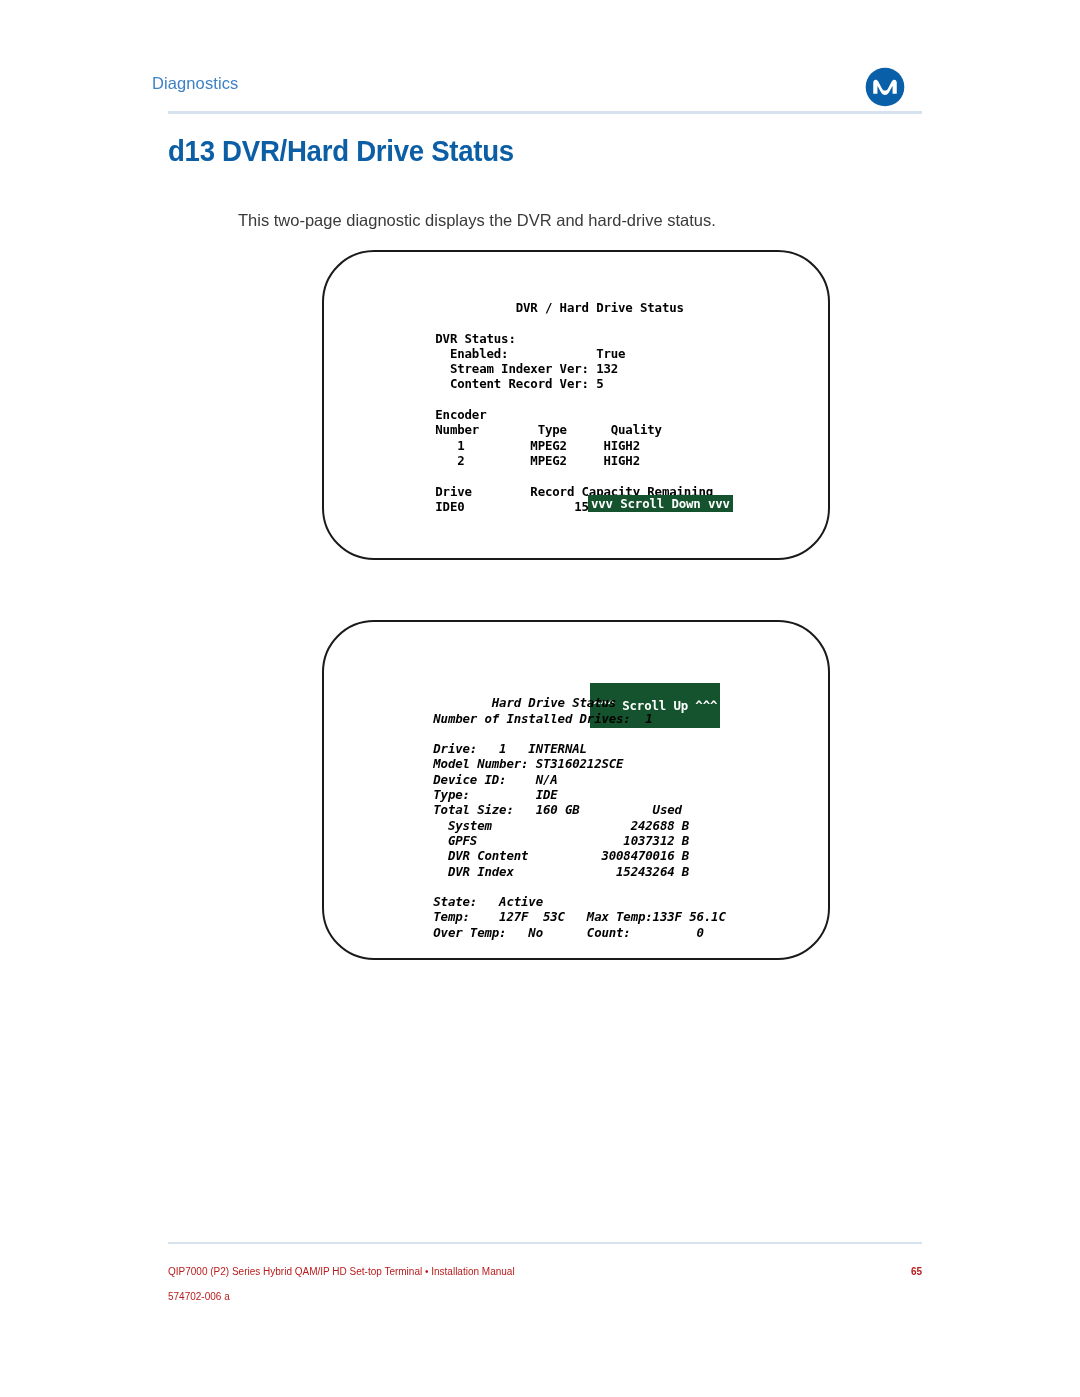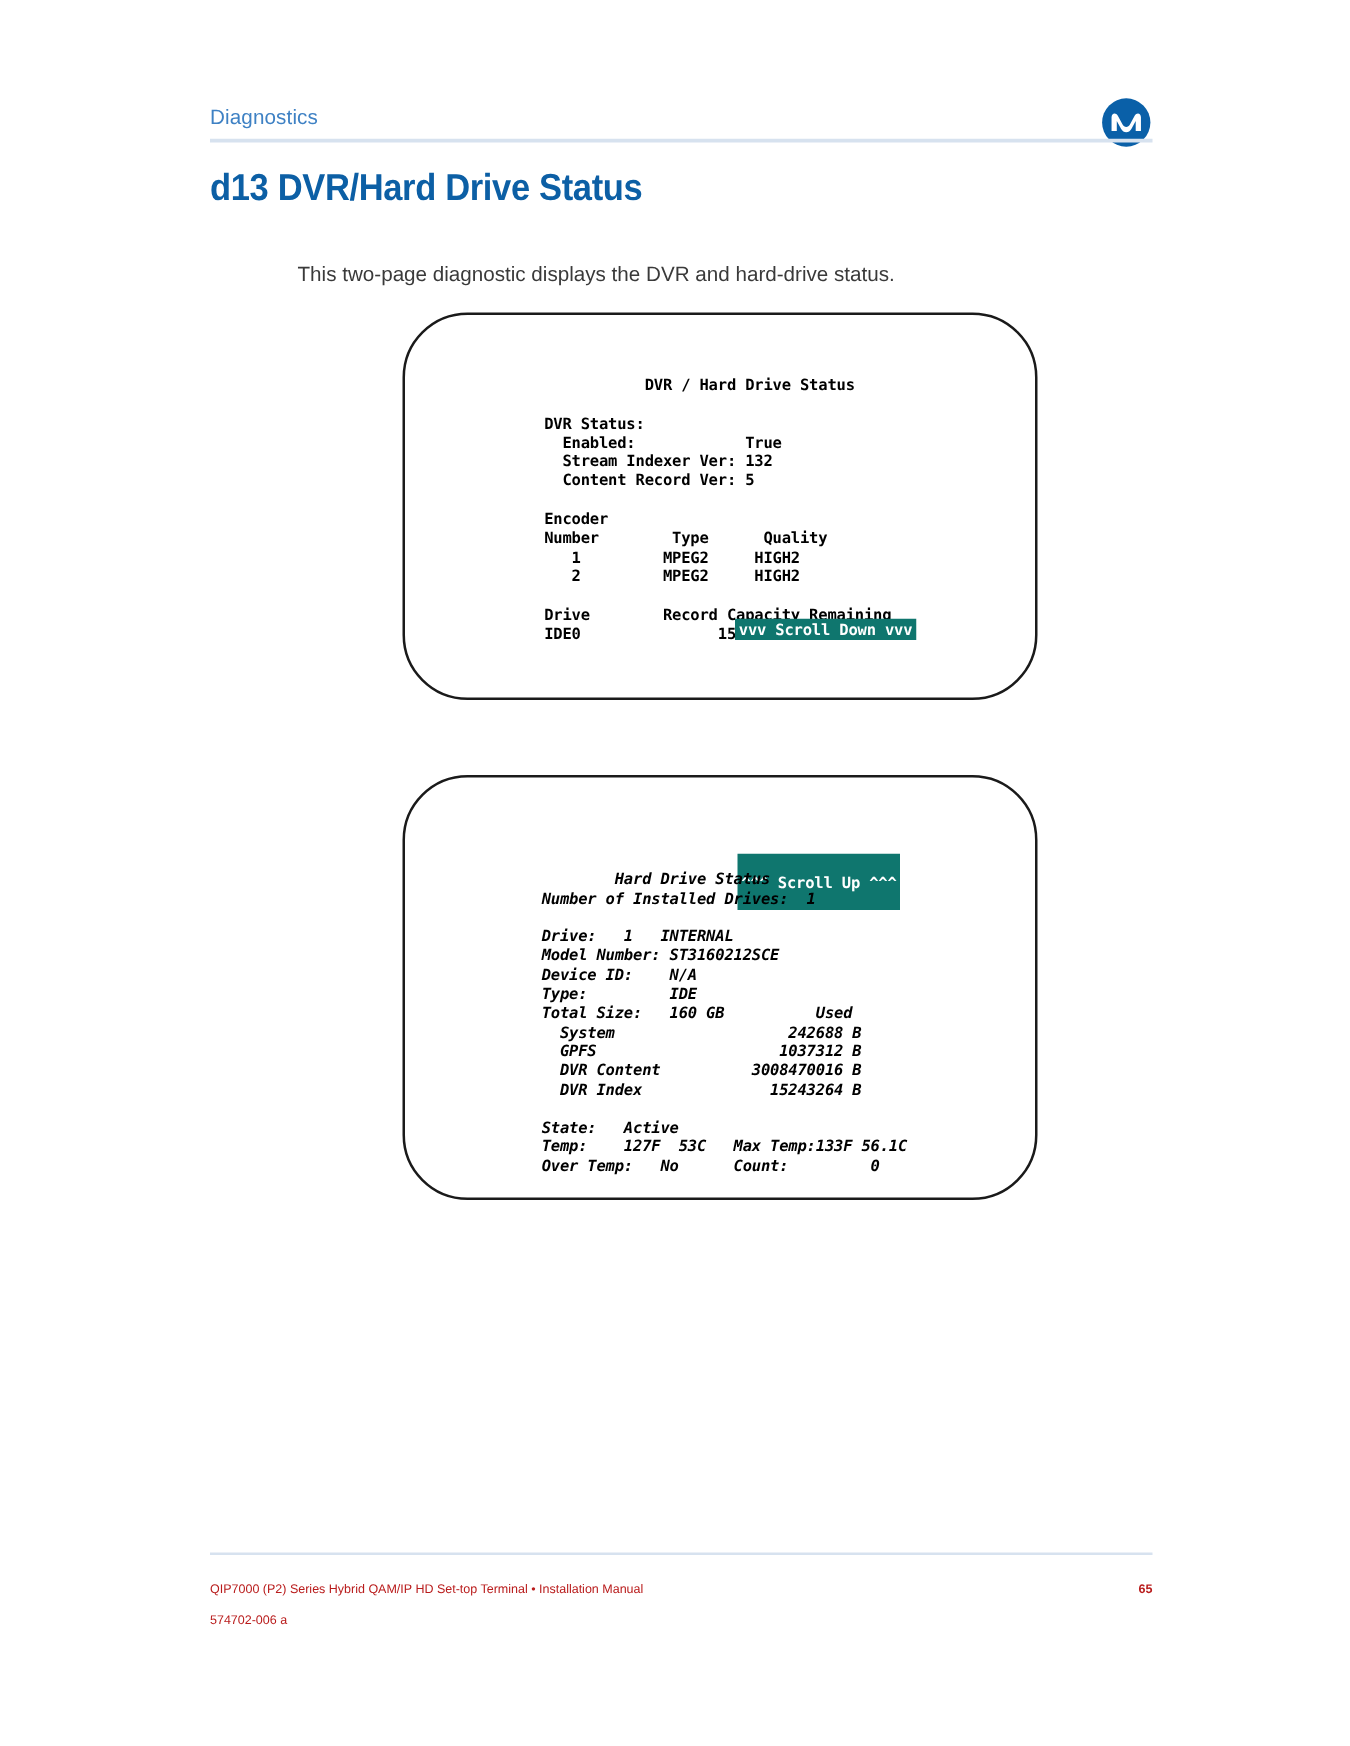--- a/index.html
+++ b/index.html
@@ -20,25 +20,24 @@
     position: absolute;
     left: 0; top: 0;
     width: 1080px;
     height: 1397px;
     overflow: hidden;
   }
 
   
   .running-head {
     position: absolute;
-    left: 168px;
+    left: 152px;
     top: 74px;
     width: 754px;
     height: 26px;
-    margin-top: 11px;
   }
   .running-head-text {
     position: absolute;
     left: 0;
     top: 0;
     font-size: 16.5px;
     color: #3e81c4;
     letter-spacing: 0.1px;
     white-space: nowrap;
   }
@@ -102,21 +101,21 @@
     font-size: 12.4px;
     line-height: 15.3px;
     color: #000000;
     font-weight: 600;
     letter-spacing: -0.15px;
   }
   #osd-1 { left: 104px; top: 48px; }
   #osd-2 { left: 102px; top: 58px; font-style: italic; }
 
   .inv {
-    background: #0f766e;
+    background: #14532d;
     color: #ffffff;
   }
 
   
   .footer-rule {
     position: absolute;
     left: 168px;
     top: 1242px;
     width: 754px;
     height: 2px;

